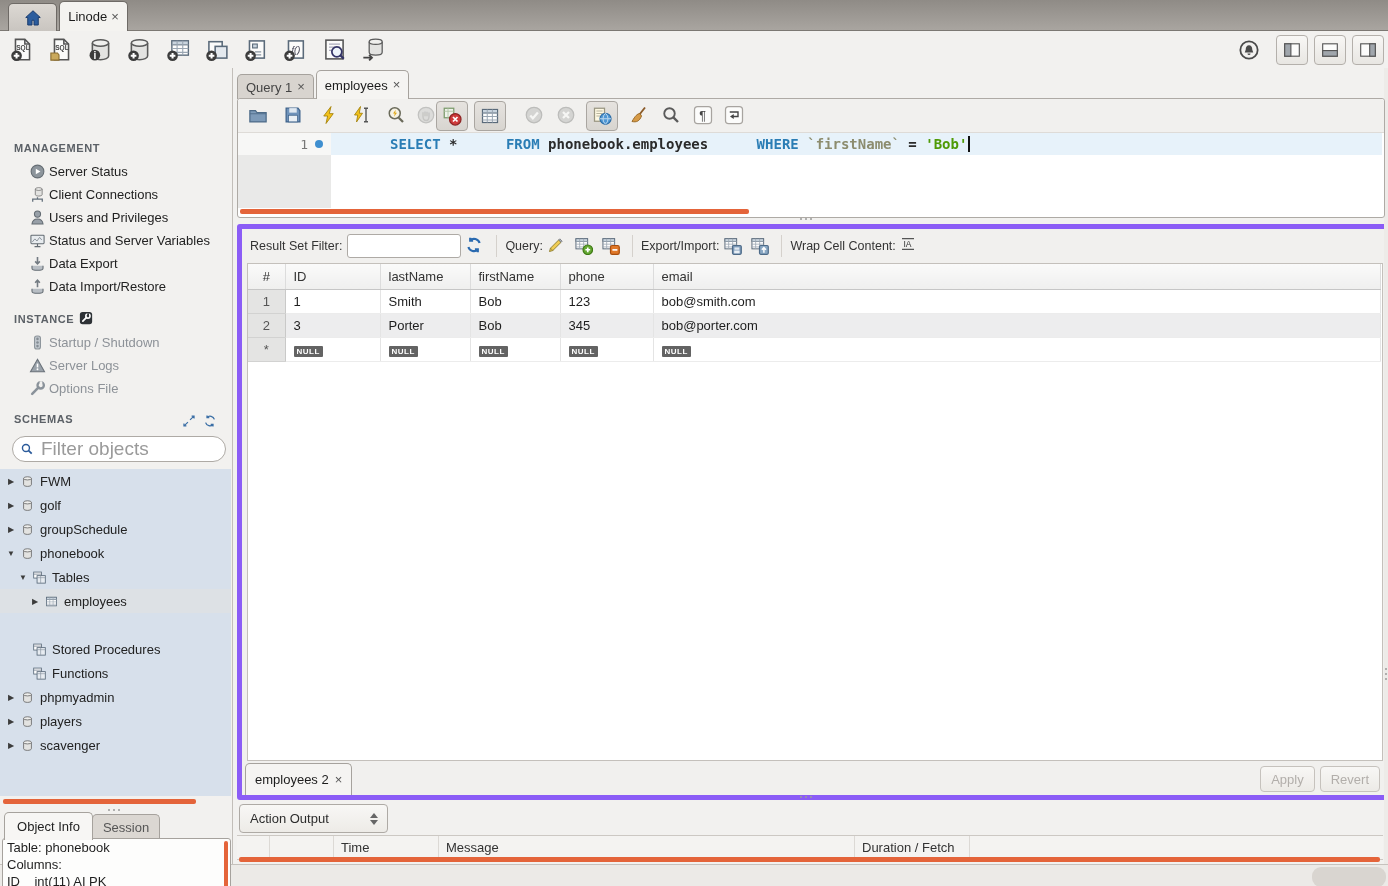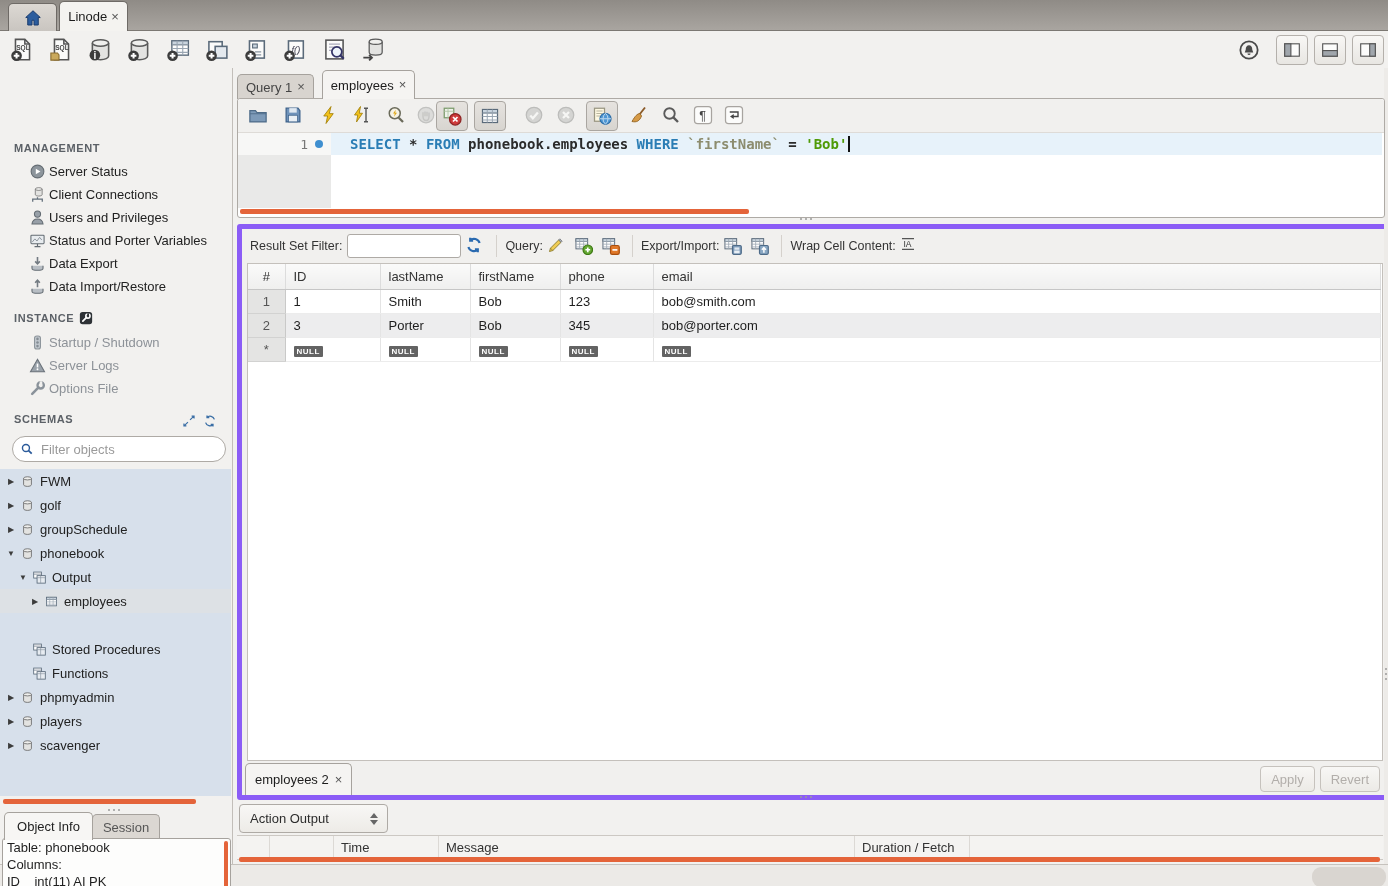--- a/index.html
+++ b/index.html
@@ -19,29 +19,29 @@
   
   .toolbar{position:absolute;left:0;top:31px;width:1388px;height:37px;background:#f2f1ef;}
   #toolbarLeft{position:absolute;left:8px;top:5px;display:flex;gap:11px;}
   .tbtn{width:28px;height:27px;display:flex;align-items:center;justify-content:center;}
   #toolbarRight{position:absolute;right:4px;top:4px;display:flex;gap:6px;align-items:center;}
   .abtn{width:26px;height:26px;display:flex;align-items:center;justify-content:center;margin-right:8px;}
   .pbtn{width:30px;height:28px;border:1px solid #b4b0ab;border-radius:4px;background:linear-gradient(#f8f7f5,#e8e6e2);
         display:flex;align-items:center;justify-content:center;}
   
   .sidebar{position:absolute;left:0;top:68px;width:232px;height:796px;background:#f2f1ef;border-right:1px solid #c2beb9;}
-  .sectitle{position:absolute;left:14px;font-size:11px;font-weight:bold;letter-spacing:.6px;color:#5c6167;display:flex;align-items:center;gap:5px;}
+  .sectitle{position:absolute;left:14px;font-size:11px;font-weight:bold;letter-spacing:.6px;color:#5c6167;display:flex;align-items:flex-end;gap:5px;}
   .siderow{position:absolute;left:0;width:231px;height:23px;display:flex;align-items:center;}
   .siderow .iw{margin-left:29px;width:17px;height:17px;flex:none;}
   .siderow .lbl{margin-left:3px;white-space:nowrap;overflow:hidden;}
   .siderow.disabled .lbl{color:#8d9298;}
   .schemas-icons{position:absolute;top:346px;left:182px;display:flex;gap:7px;}
   .filterbox{position:absolute;left:12px;top:368px;width:205px;height:24px;background:#fff;border:1px solid #aeaaa5;
              border-radius:13px;display:flex;align-items:center;padding-left:7px;gap:5px;}
-  .filterbox input{border:none;outline:none;width:150px;font-size:13px;font-family:"Liberation Sans",sans-serif;background:transparent;color:#000000;}
+  .filterbox input{border:none;outline:none;width:150px;font-size:19px;font-family:"Liberation Sans",sans-serif;background:transparent;color:#000000;}
   .filterbox input::placeholder{color:#9a9a9a;}
   .tree{position:absolute;left:0;top:401px;width:231px;height:327px;background:var(--treebg);}
   .trow{position:absolute;left:0;width:231px;height:24px;display:flex;align-items:center;}
   .trow.selected{background:#dde1e5;}
   .trow .arrow{position:absolute;font-size:8px;color:#3c3c3c;width:10px;text-align:center;}
   .trow .iw{position:absolute;width:15px;height:15px;}
   .trow .lbl{position:absolute;white-space:nowrap;}
   .trow .lbl.bold{font-weight:normal;}
   .hbar{position:absolute;background:var(--accent);border-radius:2px;}
   .dots{position:absolute;width:2px;height:2px;border-radius:50%;background:#9a9a9a;box-shadow:5px 0 0 #9a9a9a,10px 0 0 #9a9a9a;}
@@ -55,36 +55,36 @@
   .infoline{white-space:pre;font-size:13px;line-height:17px;padding-left:4px;color:#1e1e1e;}
   .vbar{position:absolute;background:var(--accent);border-radius:2px;}
   
   .statusbar{position:absolute;left:0;top:864px;width:1388px;height:22px;background:#eceae7;border-top:1px solid #c6c2bd;
              display:flex;align-items:center;padding-left:8px;color:#3a3a3a;}
   .cornerblob{position:absolute;left:1312px;top:2px;width:74px;height:20px;background:#d9d5d0;border-radius:9px;}
   
   .qtabs{position:absolute;left:237px;top:70px;height:29px;display:flex;align-items:flex-end;}
   .qtab{border:1px solid #a6a29d;border-bottom:none;border-radius:5px 5px 0 0;display:flex;align-items:center;
         gap:5px;padding:0 8px;font-size:13px;}
-  .qtab.inactive{height:24px;background:#d8d4cf;color:#444;margin-right:8px;}
+  .qtab.inactive{height:24px;background:#d8d4cf;color:#444;margin-right:2px;}
   .qtab.active{height:28px;background:#f5f4f2;color:#1c1c1c;z-index:3;}
   
   .editor-panel{position:absolute;left:237px;top:98px;width:1146px;height:118px;background:#fff;
                 border:1px solid #aeaaa5;border-radius:3px;z-index:2;}
   .etoolbar{position:absolute;left:0;top:0;width:100%;height:33px;background:#f1f0ee;border-bottom:1px solid #dedbd7;border-radius:3px 3px 0 0;}
   .eslot{position:absolute;top:2px;width:30px;height:28px;display:flex;align-items:center;justify-content:center;}
   .eslot.pressed{border:1px solid #aaa6a1;border-radius:4px;background:linear-gradient(#e6e3df,#d8d5d0);}
   .codearea{position:absolute;left:0;top:34px;width:1144px;height:75px;background:#fff;}
   .gutter{position:absolute;left:0;top:0;width:93px;height:75px;background:#e9e9e8;}
   .lnrow{position:absolute;left:0;top:0;width:93px;height:22px;background:#f7f7f6;display:flex;align-items:center;justify-content:flex-end;}
   .lnum{font-family:"DejaVu Sans Mono",monospace;font-size:13px;color:#777;}
   .bpdot{width:8px;height:8px;border-radius:50%;background:#3f8fd0;margin:0 8px 0 7px;}
   .codeline{position:absolute;left:93px;top:0;right:0;height:22px;background:#e7f2fa;display:flex;align-items:center;
             padding-left:19px;font-family:"DejaVu Sans Mono",monospace;font-size:14px;font-weight:bold;white-space:pre;}
-  .tok-keyword{color:var(--kw);}
+  .tok-keyword{color:var(--kw);margin-left:40px;}
   .tok-plain{color:#2b2b2b;}
   .tok-ident{color:var(--ident);}
   .tok-string{color:var(--str);}
   .caret{display:inline-block;width:1.5px;height:16px;background:#111;margin-left:1px;}
   
   .result-panel{position:absolute;left:237px;top:224px;width:1146px;height:566px;background:#f1f0ee;
                 border:5px solid #8b5cf6;border-radius:3px;}
   .rtoolbar{position:absolute;left:0;top:0;width:100%;height:33px;display:flex;align-items:center;font-size:12.5px;color:#333;}
   .rtoolbar .sep{width:1px;height:22px;background:#d5d1cc;margin:0 8px;}
   .rtoolbar .iw{width:19px;height:19px;margin:0 4px;}
@@ -287,21 +287,21 @@
         <span class="lbl">Users and Privileges</span>
       </div>
       <div class="siderow" style="top:161px">
         <span class="iw">
           <svg width="17" height="17" viewBox="0 0 16 16" fill="none">
             <rect x="1.8" y="3" width="12.4" height="8" rx="0.8" fill="#e8ecef" stroke="#646c73"></rect>
             <path d="M3 9.5l2.5-3 2 2 2.5-3.5 2 2.5" fill="none" stroke="#8a929a" stroke-width="0.9"></path>
             <path d="M8 11v2.2M5.2 13.8h5.6" stroke="#646c73" stroke-width="1.1"></path>
           </svg>
         </span>
-        <span class="lbl">Status and Porter Variables</span>
+        <span class="lbl">Status and Server Variables</span>
       </div>
       <div class="siderow" style="top:184px">
         <span class="iw">
           <svg width="17" height="17" viewBox="0 0 16 16" fill="none">
             <path d="M8 1.8v6.4M5.8 6 8 8.4 10.2 6" fill="none" stroke="#737b82" stroke-width="1.5"></path>
             <path d="M2.8 10.2v2.2c0 1.2 2.3 2 5.2 2s5.2-.8 5.2-2v-2.2" fill="#b8bec4" stroke="#646c73"></path>
           </svg>
         </span>
         <span class="lbl">Data Export</span>
       </div>
@@ -435,21 +435,21 @@
       <div class="trow" style="top:96px">
         <span class="arrow" style="left:18px">▼</span>
         <span class="iw" style="left:32px">
           <svg width="15" height="15" viewBox="0 0 16 16" fill="none">
             <rect x="1.8" y="2.2" width="8.2" height="6.4" fill="#fdfdfd" stroke="#5a6a7a" stroke-width="0.9"></rect>
             <path d="M1.8 4.4h8.2" stroke="#5a6a7a" stroke-width="0.7"></path>
             <rect x="5.4" y="6" width="8.8" height="8" fill="#e7ecf1" stroke="#5a6a7a" stroke-width="0.9"></rect>
             <path d="M5.4 8.2h8.8M9.2 6v8" stroke="#8a96a2" stroke-width="0.7"></path>
           </svg>
         </span>
-        <span class="lbl" style="left:52px">Output</span>
+        <span class="lbl" style="left:52px">Tables</span>
       </div>
       <div class="trow selected" style="top:120px">
         <span class="arrow" style="left:30px">▶</span>
         <span class="iw" style="left:44px">
           <svg width="15" height="15" viewBox="0 0 16 16" fill="none">
             <g transform="translate(1,1) scale(0.88)">
               <rect x="2" y="2.8" width="12" height="10.4" fill="#fdfdfd" stroke="#5a6a7a"></rect>
               <rect x="2" y="2.8" width="12" height="2.8" fill="#c9d4de" stroke="#5a6a7a" stroke-width="0.8"></rect>
               <path d="M2 5.6h12M2 8.4h12M2 11.2h12M5.8 2.8v10.4M9.9 2.8v10.4" stroke="#9aa6b2" stroke-width="0.8" fill="none"></path>
             </g>

